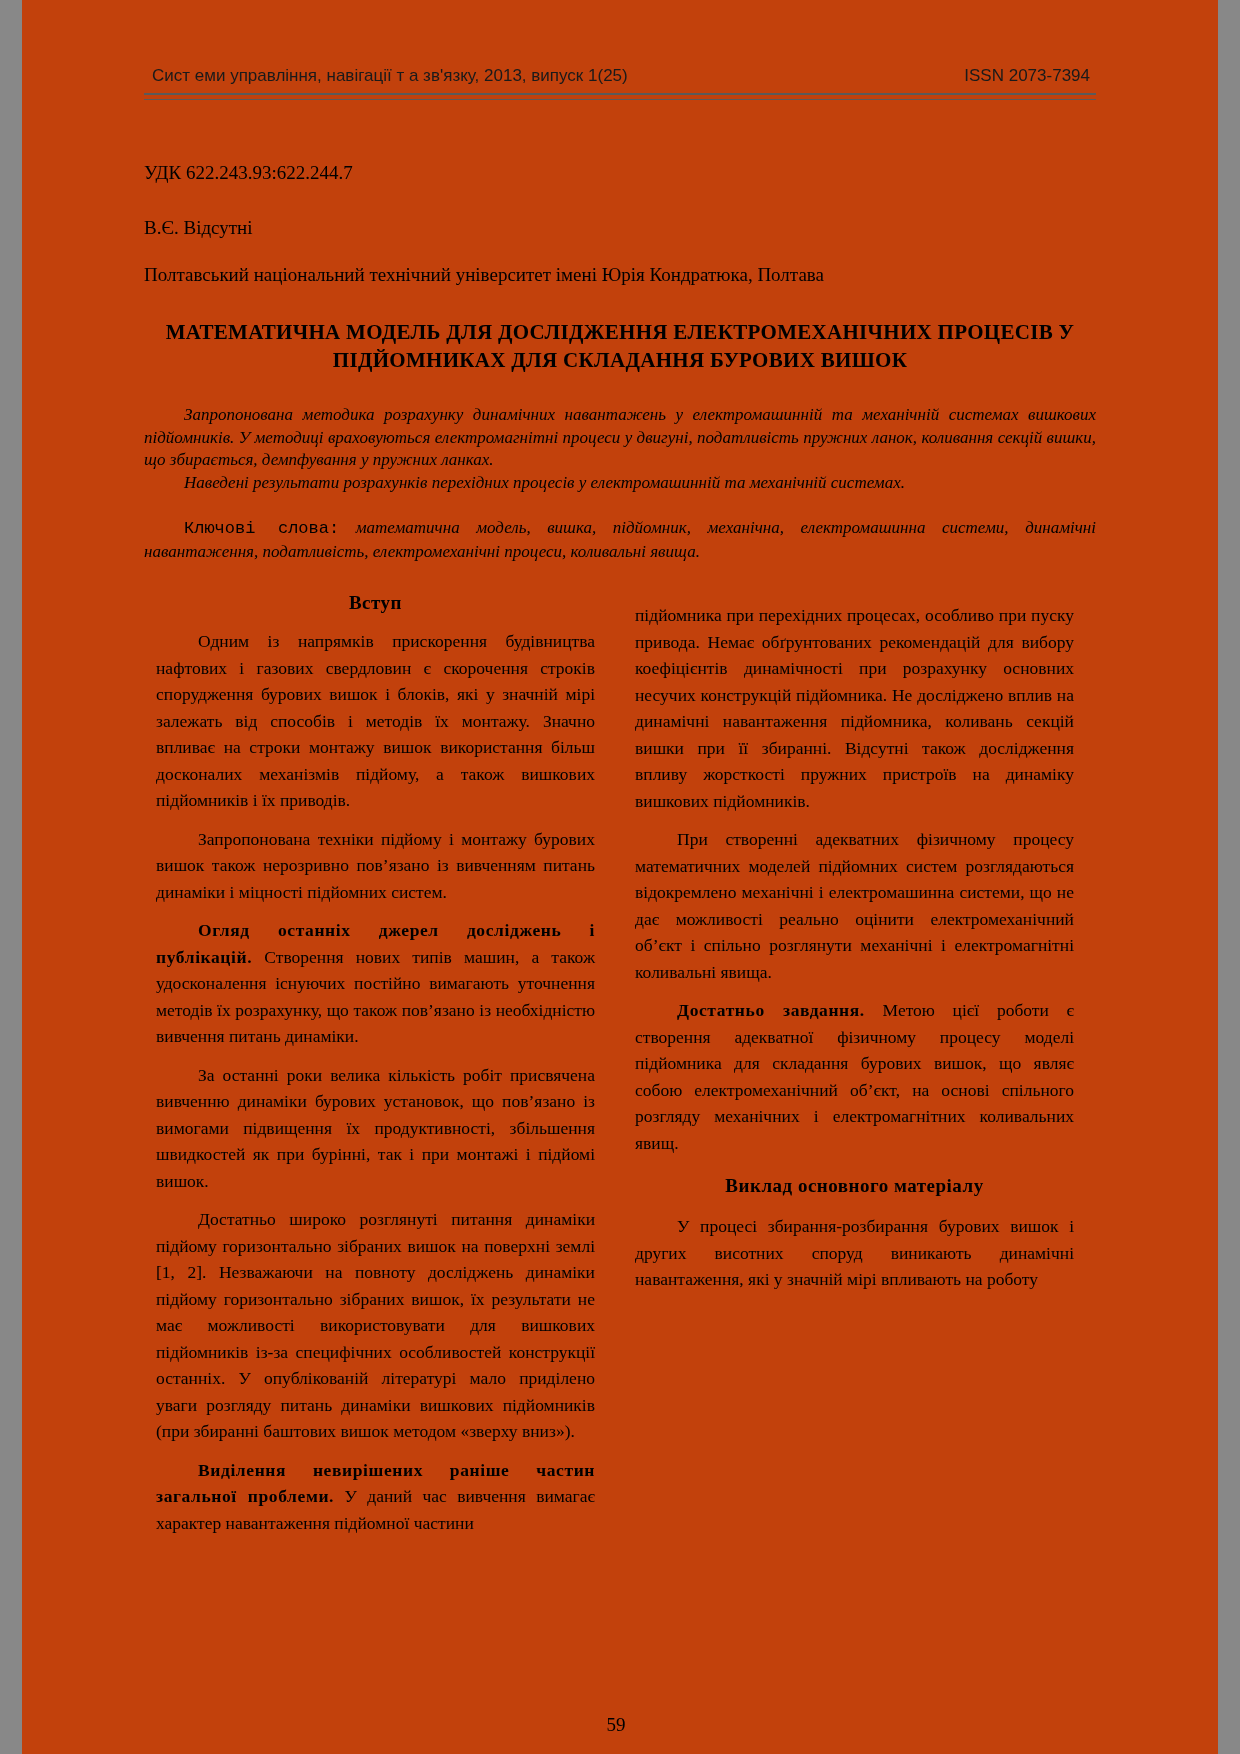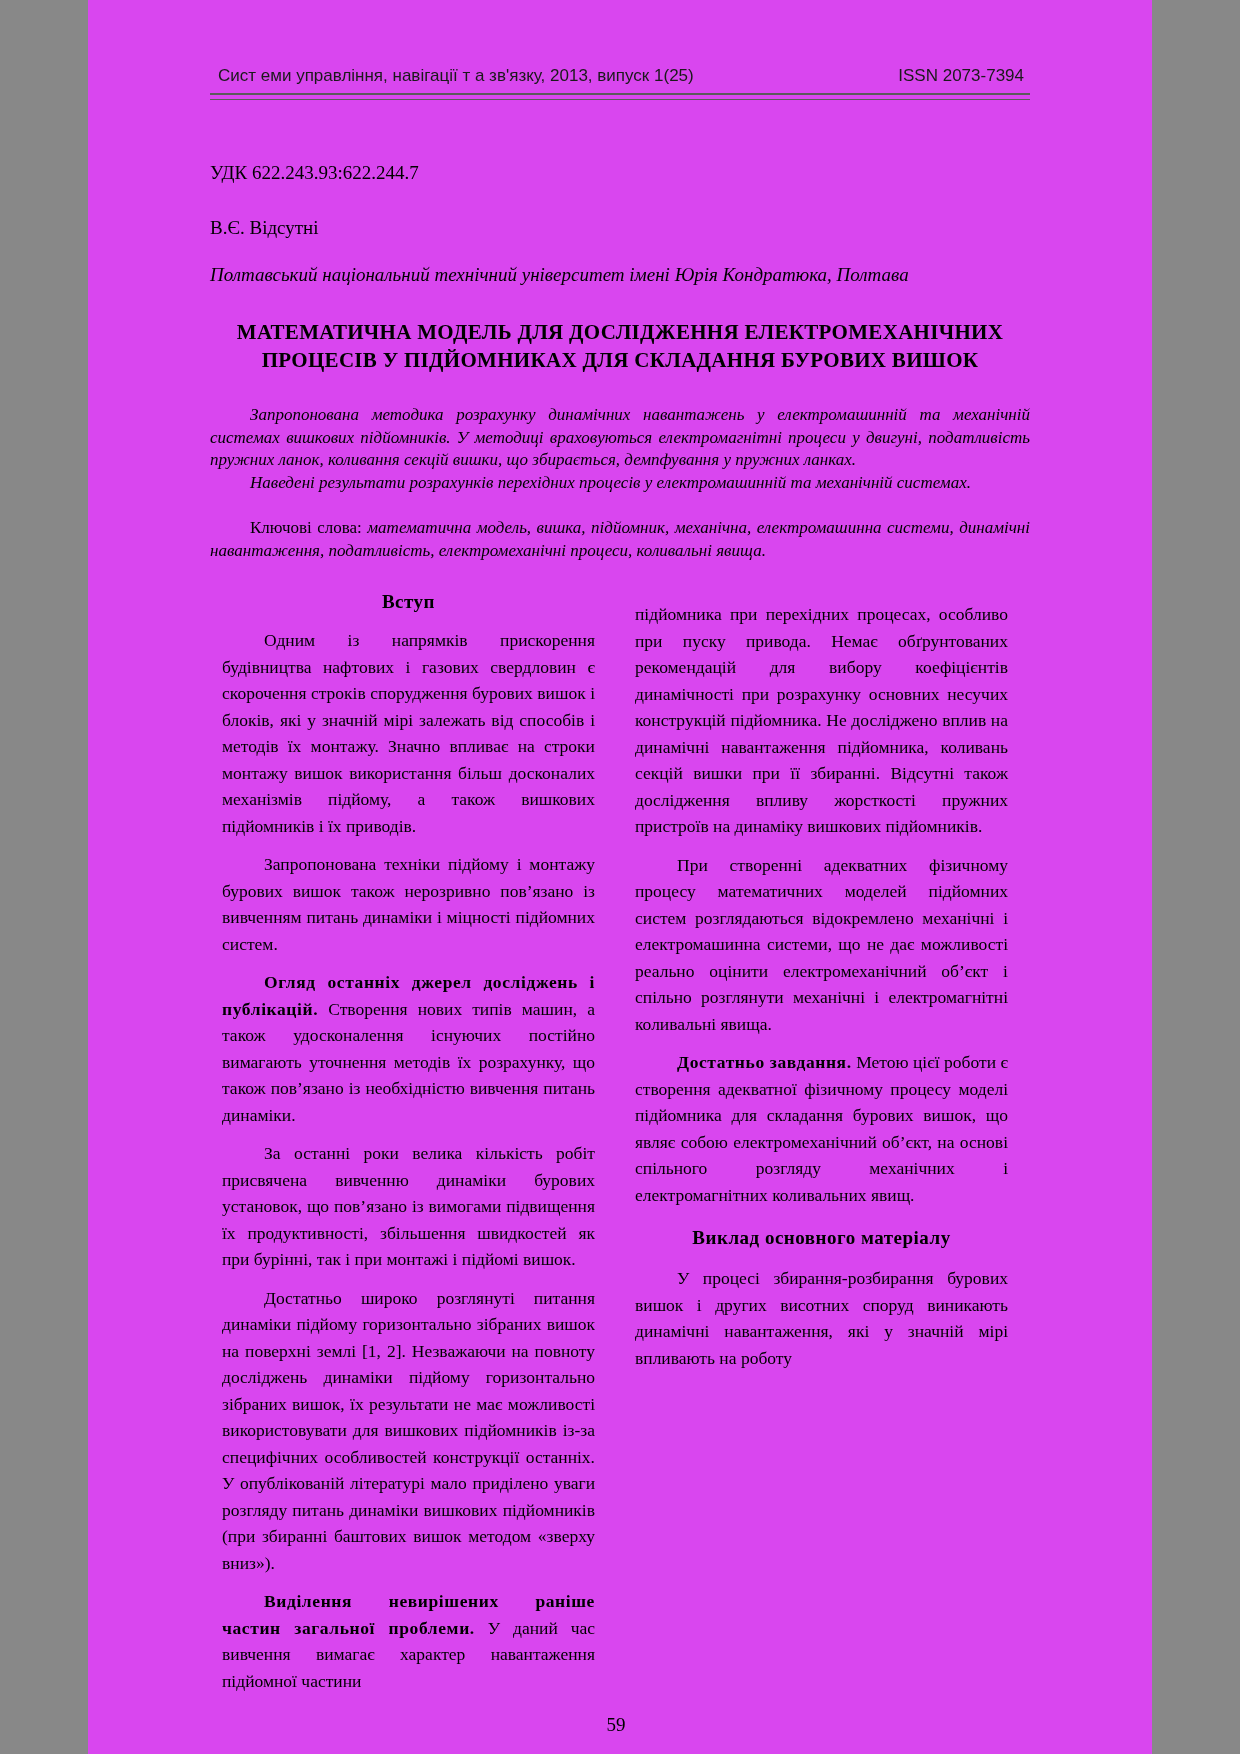--- a/index.html
+++ b/index.html
@@ -1,21 +1,21 @@
 <!DOCTYPE html>
 <html lang="uk"><head>
 <meta charset="utf-8">
 <style>
   html, body { margin: 0; padding: 0; background: #888; }
   .page {
     position: relative;
-    width: 1064px;
+    width: 1196px;
     height: 1754px;
     margin: 0 auto;
-    background: #d946ef;
+    background: #c2410c;
     color: #000;
     font-family: "Liberation Serif", serif;
     overflow: hidden;
   }
   .inner { padding: 0 122px; }
 
   
   .running-head {
     display: flex;
     justify-content: space-between;
@@ -28,21 +28,21 @@
   .header-rule {
     margin-top: 7px;
     height: 4px;
     border-top: 2px solid #5a5a5a;
     border-bottom: 1px solid #5a5a5a;
   }
 
   
   .udc { margin: 62px 0 0 0; font-size: 19px; }
   .author { margin: 33px 0 0 0; font-size: 19px; }
-  .affiliation { margin: 25px 0 0 0; font-size: 19px; font-style: italic; }
+  .affiliation { margin: 25px 0 0 0; font-size: 19px; }
   .title {
     margin: 32px 0 0 0;
     font-size: 21px;
     font-weight: bold;
     text-align: center;
     line-height: 28px;
     letter-spacing: 0.3px;
   }
   .abstract {
     margin: 30px 0 0 0;
@@ -53,21 +53,21 @@
     text-indent: 40px;
   }
   .abstract.second { margin-top: 0; font-style: italic; }
   .keywords {
     margin: 23px 0 0 0;
     font-size: 17px;
     text-align: justify;
     line-height: 22.5px;
     text-indent: 40px;
   }
-  .kw-label { font-family: Liberation Serif, serif; font-style: normal; }
+  .kw-label { font-family: Liberation Mono, monospace; font-style: normal; }
   .kw-text { font-style: italic; }
 
   
   .columns {
     display: flex;
     gap: 16px;
     margin-top: 27px;
   }
   .col { width: calc(50% - 13px); }
   .col-heading {

